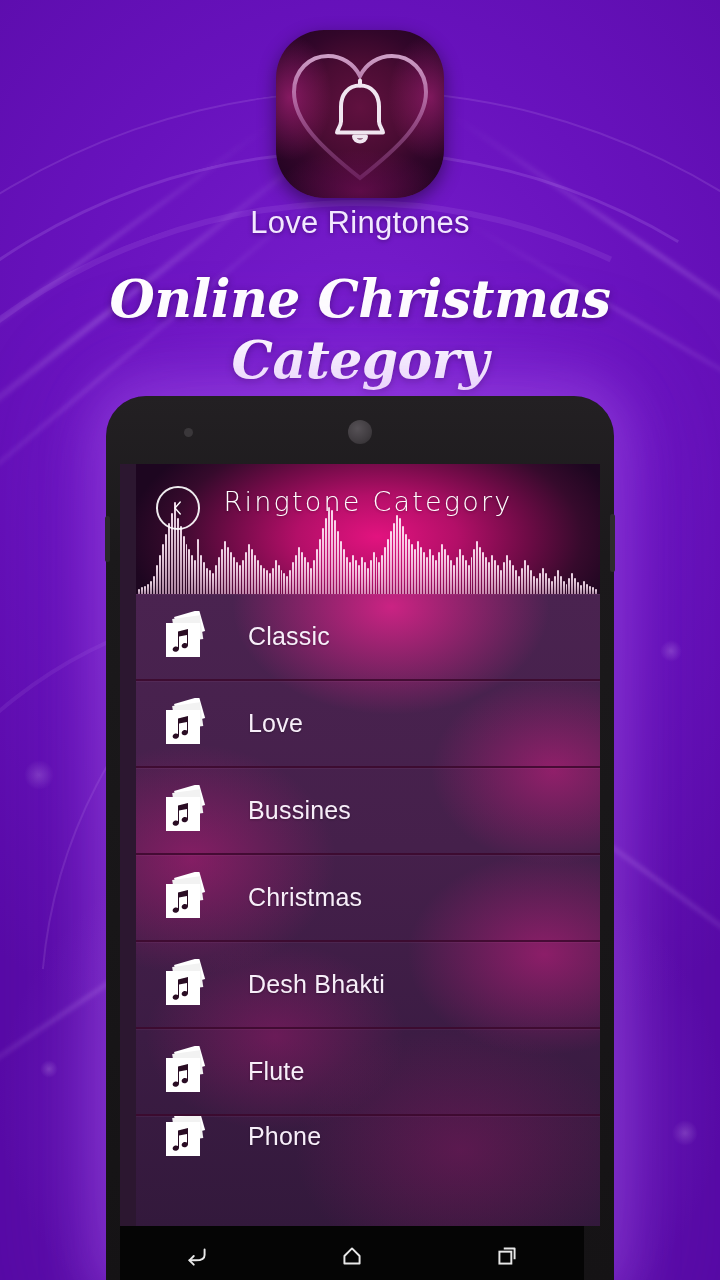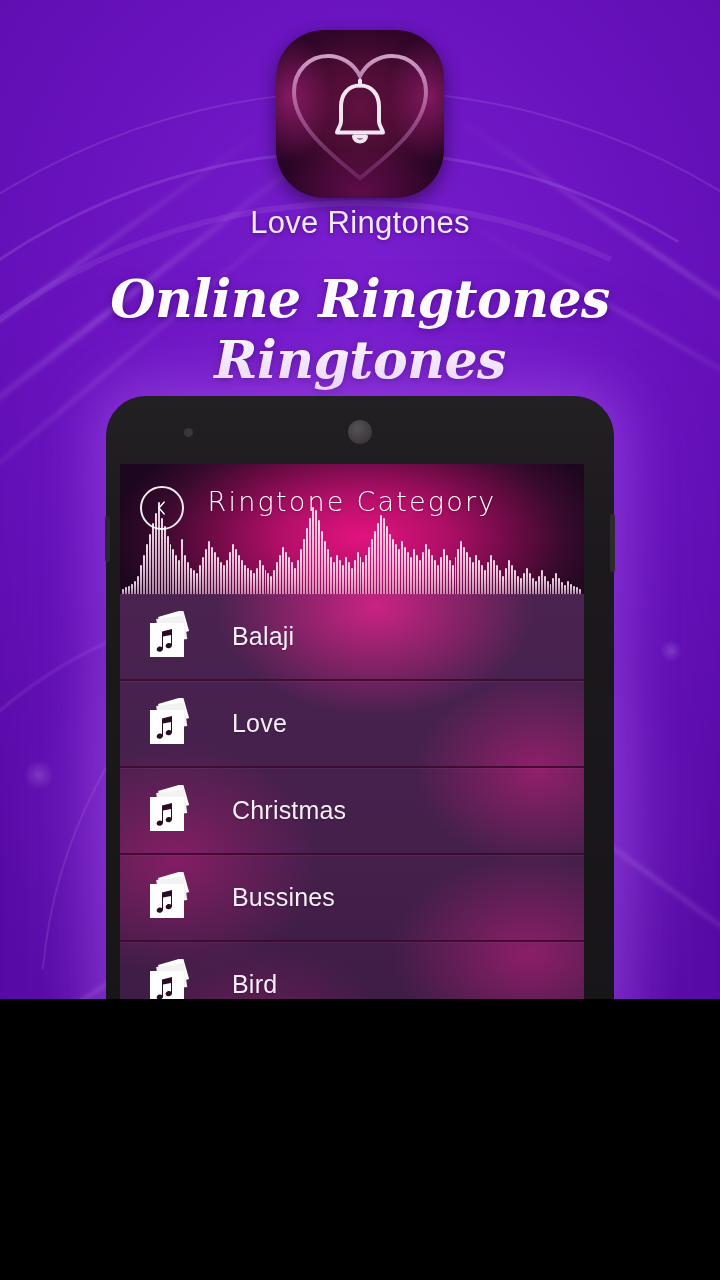--- a/index.html
+++ b/index.html
@@ -8,21 +8,21 @@
   }
   body {
     width: 720px; height: 1280px;
     overflow: hidden;
     font-family: "Liberation Sans", sans-serif;
   }
 
   
   .stage {
     position: relative;
-    width: 720px; height: 999px;
+    width: 720px; height: 1280px;
     overflow: hidden;
     background:
       radial-gradient(ellipse 520px 420px at 50% 86%, rgba(150,70,235,0.55) 0%, rgba(120,30,210,0.0) 70%),
       radial-gradient(ellipse 620px 700px at 50% 30%, #7a1fcf 0%, #6812bd 48%, #570aa5 100%),
       linear-gradient(160deg, #6d12c2 0%, #6410b5 50%, #5d0ead 100%);
   }
 
   
   .swoosh {
     position: absolute;
@@ -140,20 +140,21 @@
     background: radial-gradient(circle at 40% 35%, #565156 0%, #403c40 60%, #2e2b2e 100%);
   }
 
   
   .screen {
     position: absolute;
     left: 14px; top: 68px;
     width: 464px; height: 762px;
     overflow: hidden;
     background: #2c1730;
+    padding-left: 16px;
   }
 
   
   .appbar {
     position: relative;
     height: 130px;
     overflow: hidden;
     background:
       radial-gradient(ellipse 250px 130px at 52% 56%, #e2137f 0%, #b30f68 32%, #6e0b46 60%, #360a2c 82%, #1d0620 100%);
   }
@@ -280,21 +281,21 @@
       </svg>
       <svg class="bell-svg" viewBox="0 0 64 70">
         <path d="M32 8 C 20 8, 13 17, 13 29 L 13 44 C 13 49, 9 52, 9 55 L 55 55 C 55 52, 51 49, 51 44 L 51 29 C 51 17, 44 8, 32 8 Z" fill="none" stroke="#f0e6f0" stroke-width="4" stroke-linejoin="round"></path>
         <path d="M32 8 L 32 3" fill="none" stroke="#f0e6f0" stroke-width="4" stroke-linecap="round"></path>
         <path d="M26 59 C 26 62, 29 64, 32 64 C 35 64, 38 62, 38 59 Z" fill="none" stroke="#f0e6f0" stroke-width="4" stroke-linejoin="round"></path>
       </svg>
     </div>
   </div>
 
   <div class="brand-title">Love Ringtones</div>
-  <div class="script-title">Online Ringtones Ringtones</div>
+  <div class="script-title">Online Christmas Category</div>
 
   <div class="phone">
     <div class="phone-edge-l"></div>
     <div class="phone-edge-r"></div>
     <div class="sensor-dot"></div>
     <div class="front-cam"></div>
 
     <div class="screen">
 
       <div class="appbar">
@@ -468,21 +469,21 @@
             <div class="row-icon"><svg viewBox="0 0 54 52" width="54" height="52">
                 <g transform="rotate(-16 30 18)">
                   <rect x="18" y="2" width="26" height="22" fill="#ffffff"></rect>
                 </g>
                 <g transform="rotate(-8 28 20)">
                   <rect x="14" y="6" width="28" height="24" fill="#f2f2f2"></rect>
                 </g>
                 <rect x="6" y="12" width="34" height="34" fill="#ffffff"></rect>
                 <path d="M28 18 L 18 20.5 L 18 36 C 17 35.3, 15.4 35.2, 14.2 35.9 C 12.7 36.8, 12.2 38.5, 13.1 39.7 C 14 40.9, 15.9 41.1, 17.4 40.2 C 18.5 39.5, 19.1 38.4, 19 37.4 L 19 25.6 L 27 24 L 27 32.6 C 26 31.9, 24.4 31.8, 23.2 32.5 C 21.7 33.4, 21.2 35.1, 22.1 36.3 C 23 37.5, 24.9 37.7, 26.4 36.8 C 27.5 36.1, 28.1 35, 28 34 Z" fill="#2a0d24"></path>
               </svg></div>
-            <div class="row-label">Balaji</div>
+            <div class="row-label">Classic</div>
           </div>
           <div class="row">
             <div class="row-icon"><svg viewBox="0 0 54 52" width="54" height="52">
                 <g transform="rotate(-16 30 18)">
                   <rect x="18" y="2" width="26" height="22" fill="#ffffff"></rect>
                 </g>
                 <g transform="rotate(-8 28 20)">
                   <rect x="14" y="6" width="28" height="24" fill="#f2f2f2"></rect>
                 </g>
                 <rect x="6" y="12" width="34" height="34" fill="#ffffff"></rect>
@@ -494,47 +495,60 @@
             <div class="row-icon"><svg viewBox="0 0 54 52" width="54" height="52">
                 <g transform="rotate(-16 30 18)">
                   <rect x="18" y="2" width="26" height="22" fill="#ffffff"></rect>
                 </g>
                 <g transform="rotate(-8 28 20)">
                   <rect x="14" y="6" width="28" height="24" fill="#f2f2f2"></rect>
                 </g>
                 <rect x="6" y="12" width="34" height="34" fill="#ffffff"></rect>
                 <path d="M28 18 L 18 20.5 L 18 36 C 17 35.3, 15.4 35.2, 14.2 35.9 C 12.7 36.8, 12.2 38.5, 13.1 39.7 C 14 40.9, 15.9 41.1, 17.4 40.2 C 18.5 39.5, 19.1 38.4, 19 37.4 L 19 25.6 L 27 24 L 27 32.6 C 26 31.9, 24.4 31.8, 23.2 32.5 C 21.7 33.4, 21.2 35.1, 22.1 36.3 C 23 37.5, 24.9 37.7, 26.4 36.8 C 27.5 36.1, 28.1 35, 28 34 Z" fill="#2a0d24"></path>
               </svg></div>
+            <div class="row-label">Bussines</div>
+          </div>
+          <div class="row">
+            <div class="row-icon"><svg viewBox="0 0 54 52" width="54" height="52">
+                <g transform="rotate(-16 30 18)">
+                  <rect x="18" y="2" width="26" height="22" fill="#ffffff"></rect>
+                </g>
+                <g transform="rotate(-8 28 20)">
+                  <rect x="14" y="6" width="28" height="24" fill="#f2f2f2"></rect>
+                </g>
+                <rect x="6" y="12" width="34" height="34" fill="#ffffff"></rect>
+                <path d="M28 18 L 18 20.5 L 18 36 C 17 35.3, 15.4 35.2, 14.2 35.9 C 12.7 36.8, 12.2 38.5, 13.1 39.7 C 14 40.9, 15.9 41.1, 17.4 40.2 C 18.5 39.5, 19.1 38.4, 19 37.4 L 19 25.6 L 27 24 L 27 32.6 C 26 31.9, 24.4 31.8, 23.2 32.5 C 21.7 33.4, 21.2 35.1, 22.1 36.3 C 23 37.5, 24.9 37.7, 26.4 36.8 C 27.5 36.1, 28.1 35, 28 34 Z" fill="#2a0d24"></path>
+              </svg></div>
             <div class="row-label">Christmas</div>
           </div>
           <div class="row">
             <div class="row-icon"><svg viewBox="0 0 54 52" width="54" height="52">
                 <g transform="rotate(-16 30 18)">
                   <rect x="18" y="2" width="26" height="22" fill="#ffffff"></rect>
                 </g>
                 <g transform="rotate(-8 28 20)">
                   <rect x="14" y="6" width="28" height="24" fill="#f2f2f2"></rect>
                 </g>
                 <rect x="6" y="12" width="34" height="34" fill="#ffffff"></rect>
                 <path d="M28 18 L 18 20.5 L 18 36 C 17 35.3, 15.4 35.2, 14.2 35.9 C 12.7 36.8, 12.2 38.5, 13.1 39.7 C 14 40.9, 15.9 41.1, 17.4 40.2 C 18.5 39.5, 19.1 38.4, 19 37.4 L 19 25.6 L 27 24 L 27 32.6 C 26 31.9, 24.4 31.8, 23.2 32.5 C 21.7 33.4, 21.2 35.1, 22.1 36.3 C 23 37.5, 24.9 37.7, 26.4 36.8 C 27.5 36.1, 28.1 35, 28 34 Z" fill="#2a0d24"></path>
               </svg></div>
-            <div class="row-label">Bussines</div>
+            <div class="row-label">Desh Bhakti</div>
           </div>
           <div class="row">
             <div class="row-icon"><svg viewBox="0 0 54 52" width="54" height="52">
                 <g transform="rotate(-16 30 18)">
                   <rect x="18" y="2" width="26" height="22" fill="#ffffff"></rect>
                 </g>
                 <g transform="rotate(-8 28 20)">
                   <rect x="14" y="6" width="28" height="24" fill="#f2f2f2"></rect>
                 </g>
                 <rect x="6" y="12" width="34" height="34" fill="#ffffff"></rect>
                 <path d="M28 18 L 18 20.5 L 18 36 C 17 35.3, 15.4 35.2, 14.2 35.9 C 12.7 36.8, 12.2 38.5, 13.1 39.7 C 14 40.9, 15.9 41.1, 17.4 40.2 C 18.5 39.5, 19.1 38.4, 19 37.4 L 19 25.6 L 27 24 L 27 32.6 C 26 31.9, 24.4 31.8, 23.2 32.5 C 21.7 33.4, 21.2 35.1, 22.1 36.3 C 23 37.5, 24.9 37.7, 26.4 36.8 C 27.5 36.1, 28.1 35, 28 34 Z" fill="#2a0d24"></path>
               </svg></div>
-            <div class="row-label">Bird</div>
+            <div class="row-label">Flute</div>
           </div>
           <div class="row partial">
             <div class="row-icon"><svg viewBox="0 0 54 52" width="54" height="52">
                 <g transform="rotate(-16 30 18)">
                   <rect x="18" y="2" width="26" height="22" fill="#ffffff"></rect>
                 </g>
                 <g transform="rotate(-8 28 20)">
                   <rect x="14" y="6" width="28" height="24" fill="#f2f2f2"></rect>
                 </g>
                 <rect x="6" y="12" width="34" height="34" fill="#ffffff"></rect>

